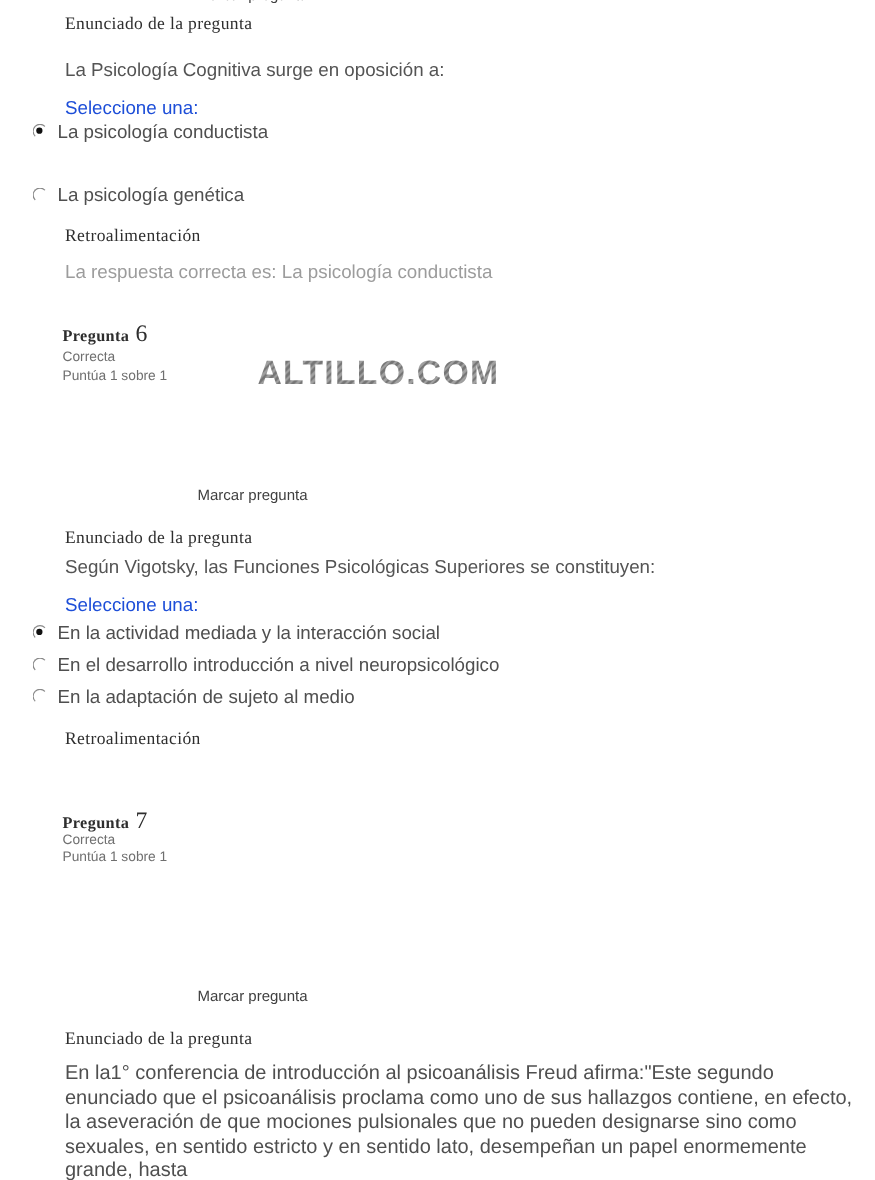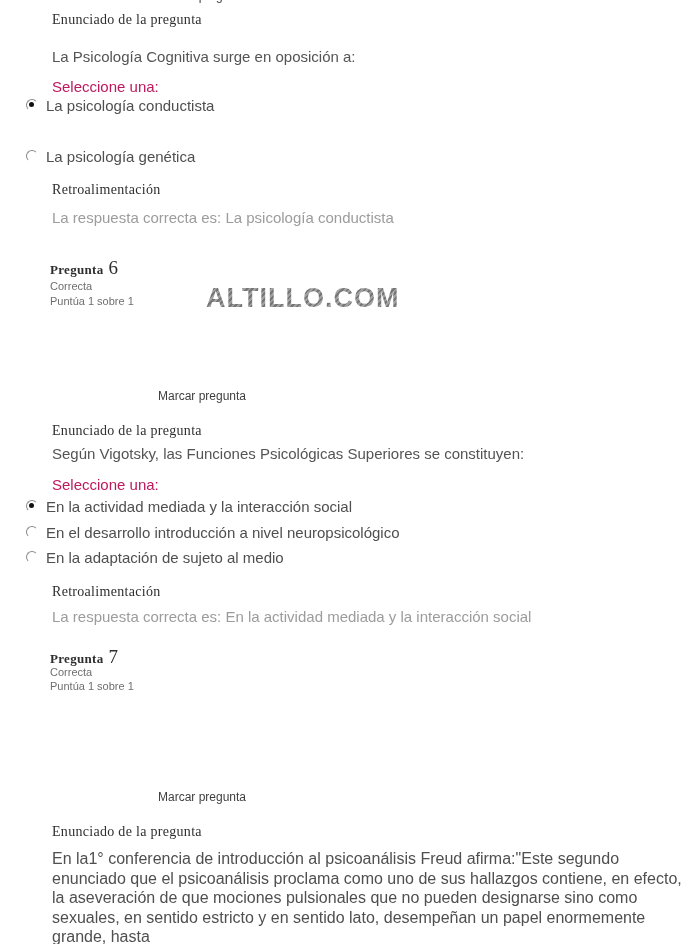--- a/index.html
+++ b/index.html
@@ -19,21 +19,21 @@
     font-size: 14px;
     color: #2e2e2e;
     letter-spacing: 0.3px;
   }
   .qtext {
     font-size: 15px;
     color: #545454;
   }
   .select-label {
     font-size: 15px;
-    color: #be185d;
+    color: #1d4ed8;
   }
   .opt-row {
     display: flex;
     align-items: flex-start;
     left: 26px;
   }
   .radio {
     width: 12px;
     height: 12px;
     border-radius: 50%;
@@ -157,21 +157,20 @@
     <span class="radio"></span>
     <span class="opt-label">En el desarrollo introducción a nivel neuropsicológico</span>
   </div>
   <div class="abs opt-row" style="top:549px;">
     <span class="radio"></span>
     <span class="opt-label">En la adaptación de sujeto al medio</span>
   </div>
 
   <div class="abs serif-label" style="left:52px; top:584px;">Retroalimentación</div>
 
-  <div class="abs feedback-text" style="left:52px; top:608px;">La respuesta correcta es: En la actividad mediada y la interacción social</div>
 
   <div class="abs pregunta-line" style="left:50px; top:646px;">
     <span class="pregunta-word">Pregunta</span><span class="pregunta-num">7</span>
   </div>
   <div class="abs meta-text" style="left:50px; top:666px;">Correcta</div>
   <div class="abs meta-text" style="left:50px; top:680px;">Puntúa 1 sobre 1</div>
 
   <div class="abs marcar" style="left:158px; top:790px;">Marcar pregunta</div>
 
   <div class="abs serif-label" style="left:52px; top:824px;">Enunciado de la pregunta</div>

